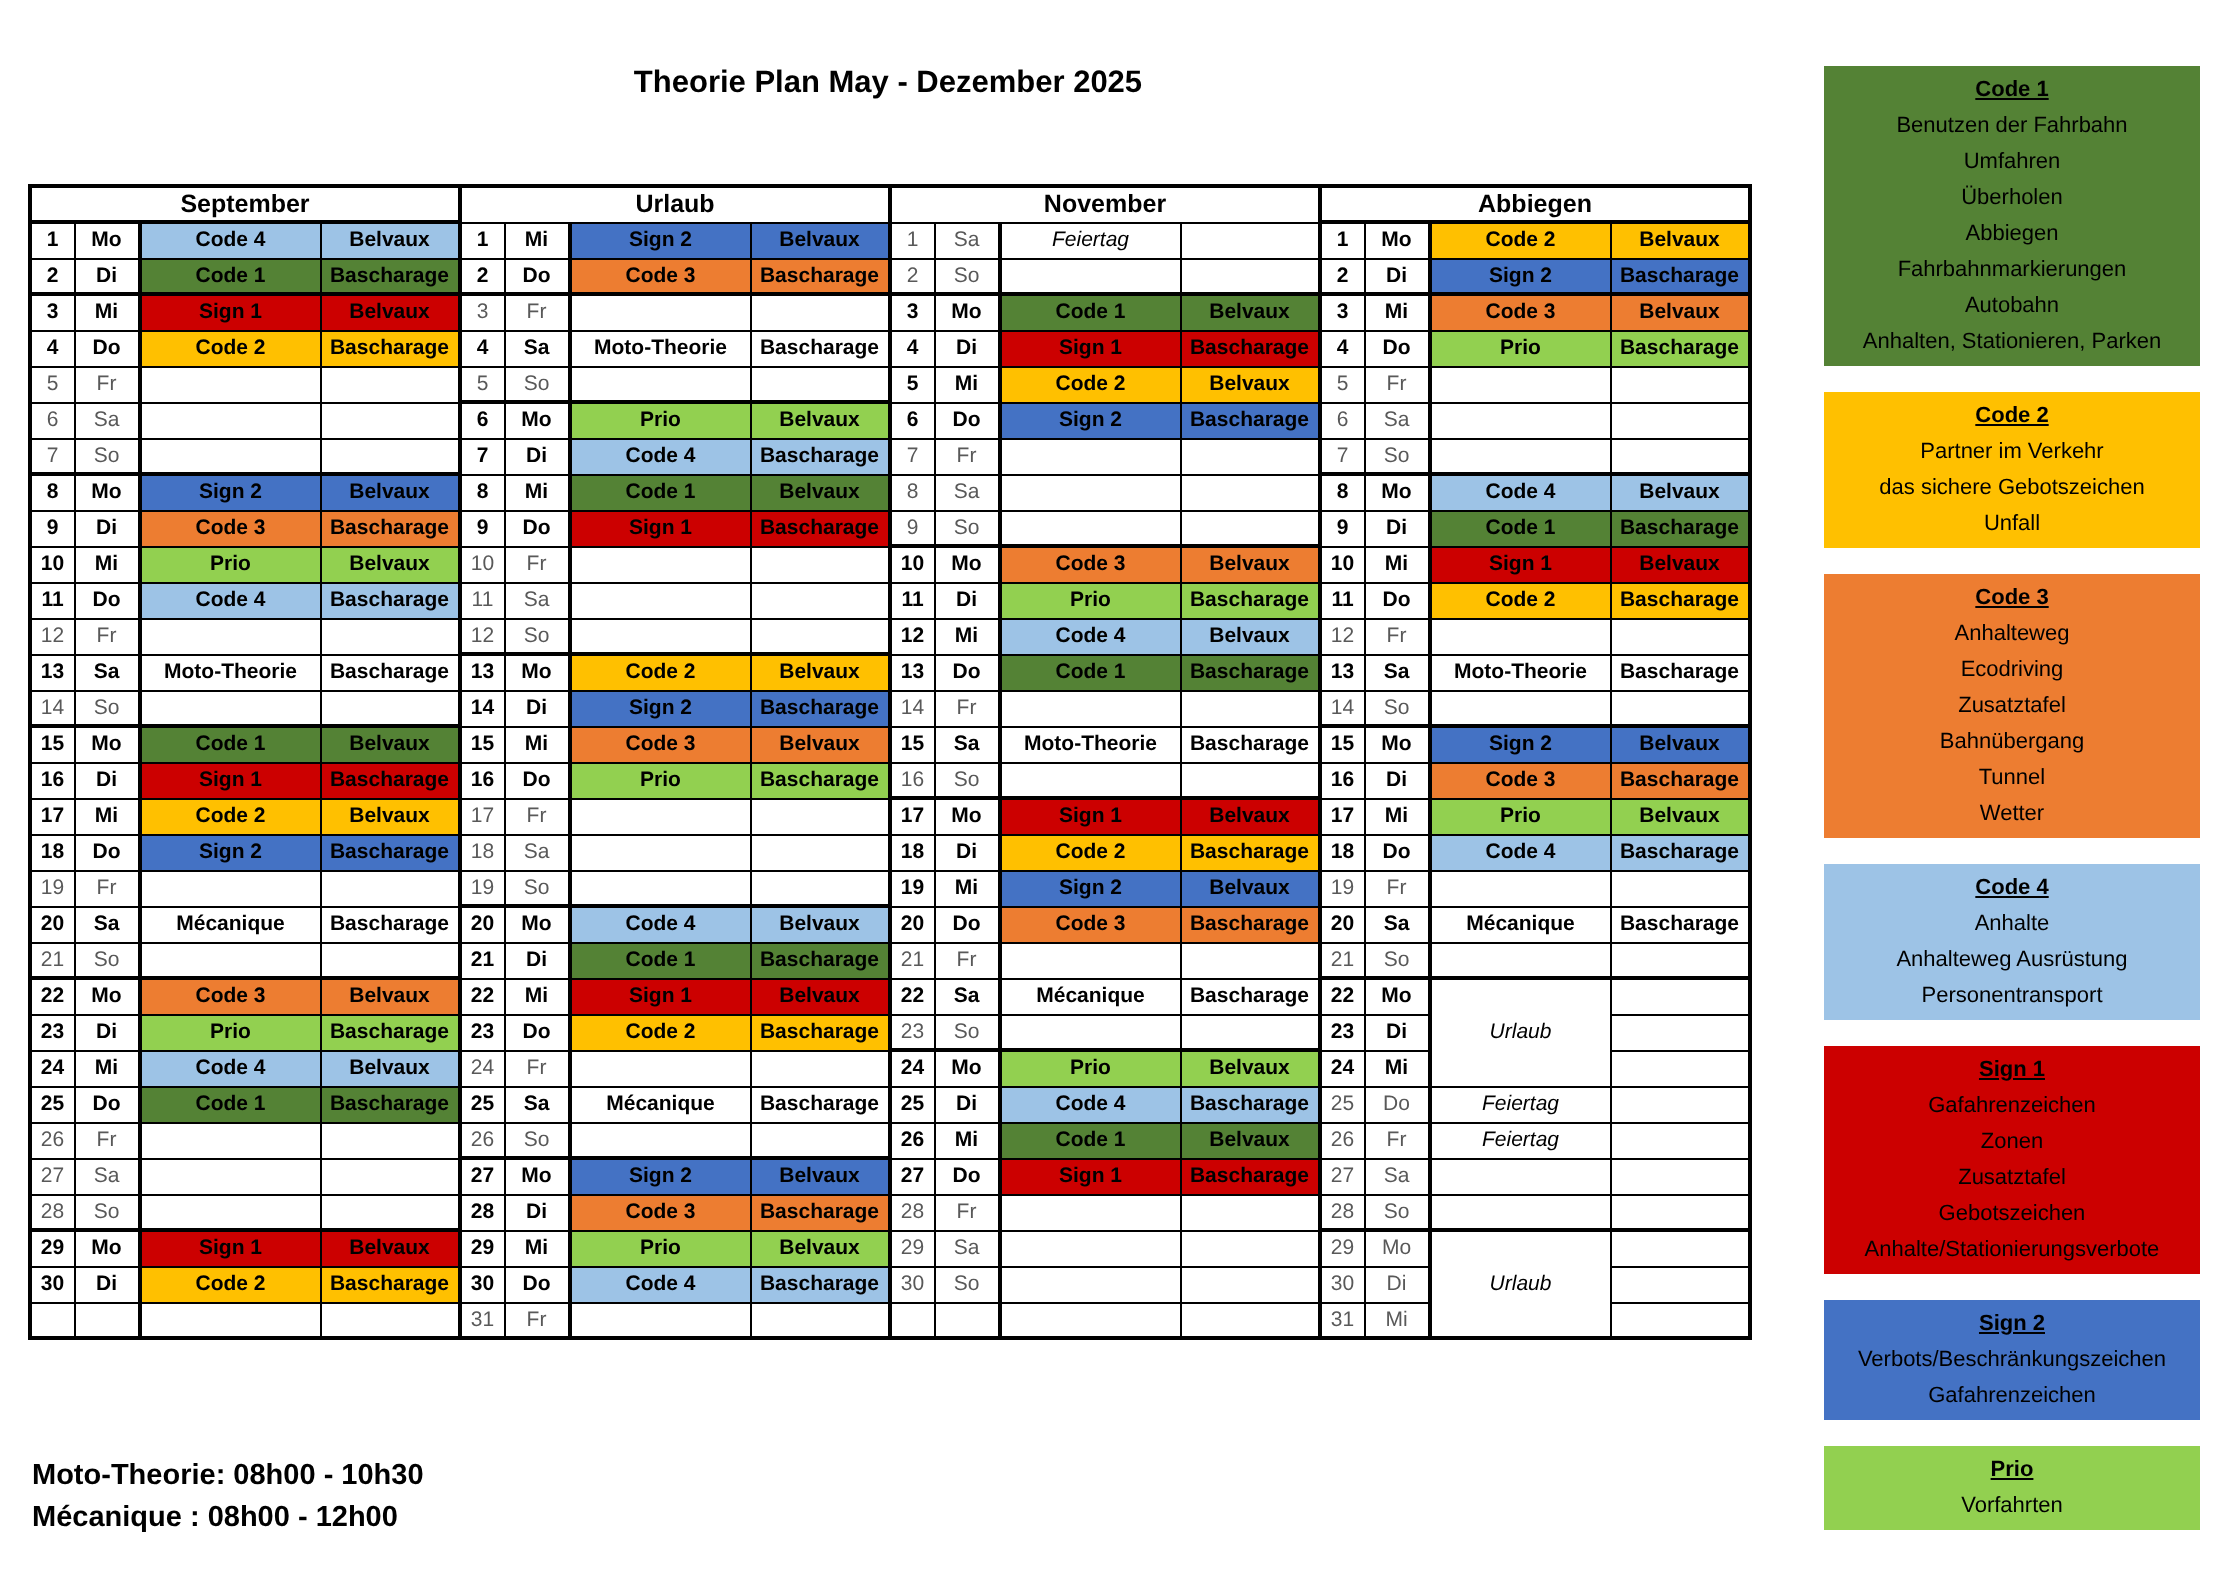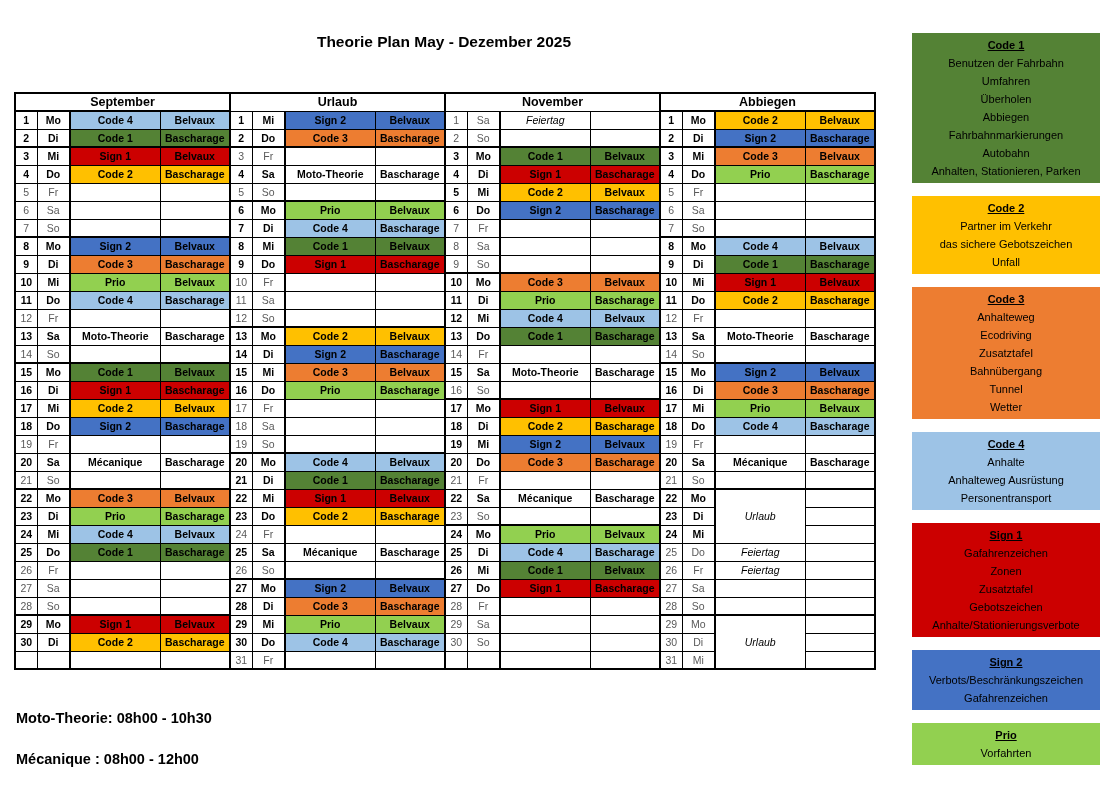--- a/index.html
+++ b/index.html
@@ -19,21 +19,21 @@
   #plan td.ev{font-weight:bold;}
   #plan td.hol{font-style:italic;font-weight:normal;}
   #plan td.m-start{border-left-width:2px;}
   #plan td.c-thick{border-left-width:2px;}
   #plan td.wk{border-top-width:2px;}
   .legend{position:absolute;left:912px;top:33px;width:188px;
           display:flex;flex-direction:column;gap:13px;}
   .legend-box{padding:3px 2px;text-align:center;font-size:11px;line-height:18px;}
   .legend-title{font-weight:bold;text-decoration:underline;}
   .note{position:absolute;left:16px;font-weight:bold;font-size:14.5px;}
-  .note1{top:710px;}
+  .note1{top:730px;}
   .note2{top:751px;}
 </style>
 </head>
 <body>
 
 <div class="title">Theorie Plan May - Dezember 2025</div>
 
 <table id="plan">
     <colgroup>
       <col style="width: 22px;">

